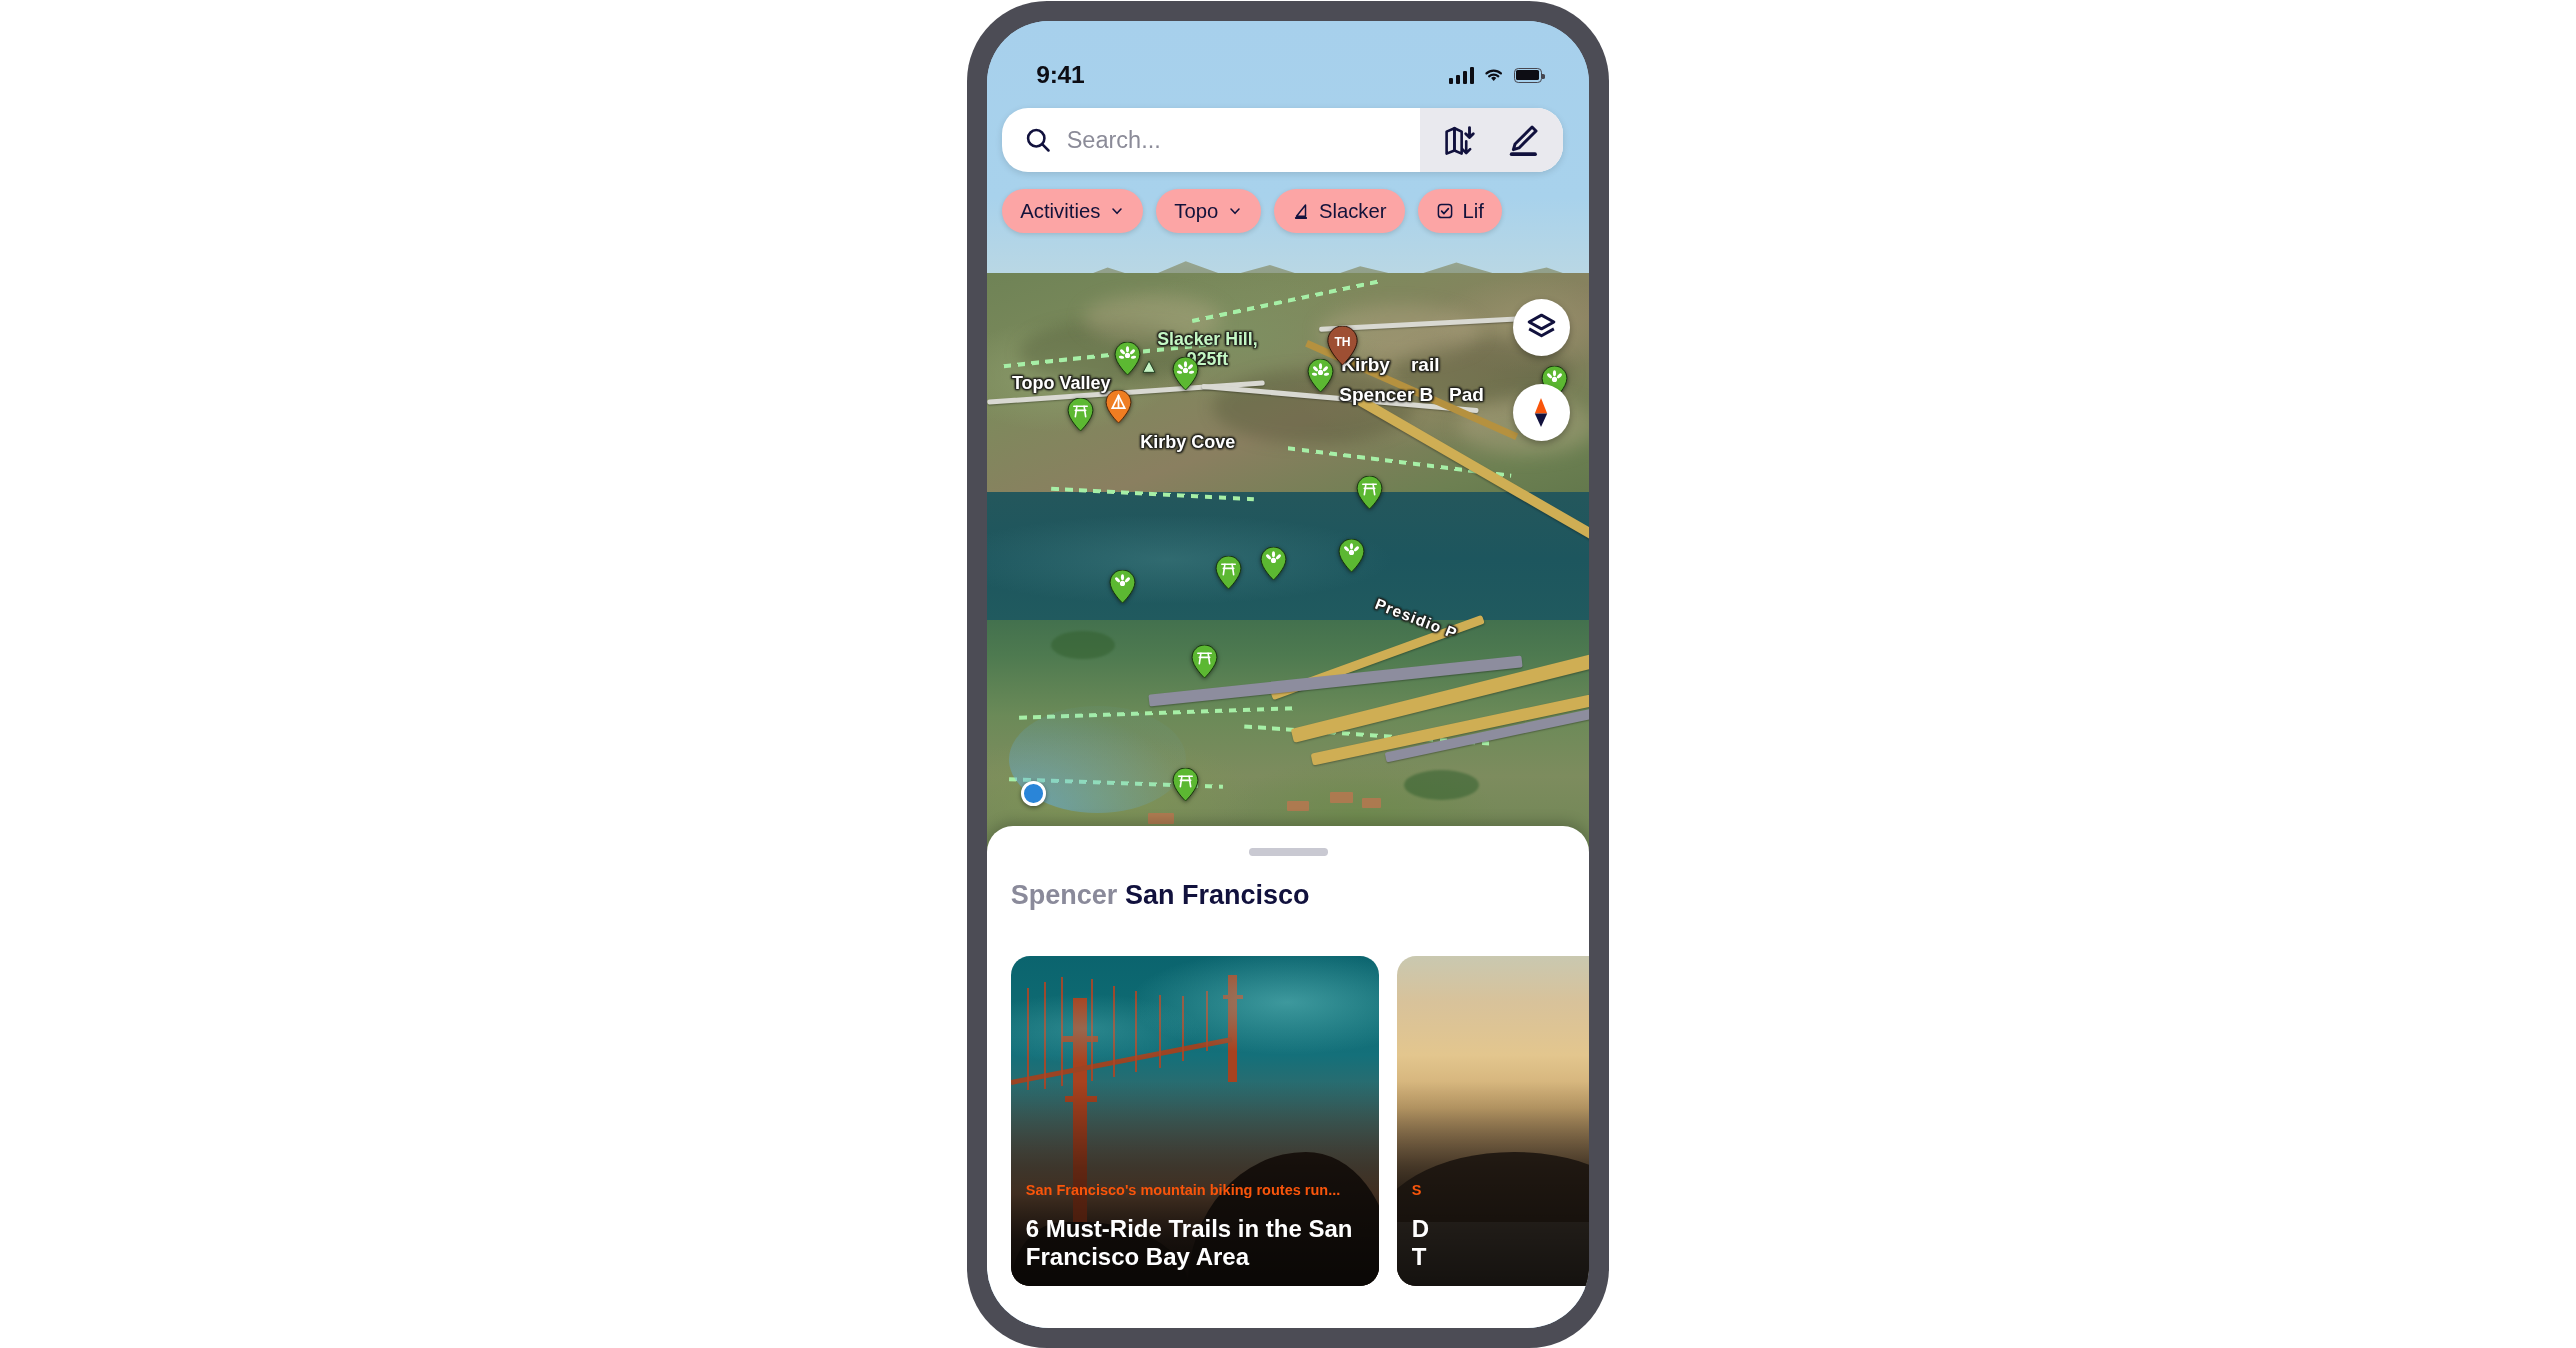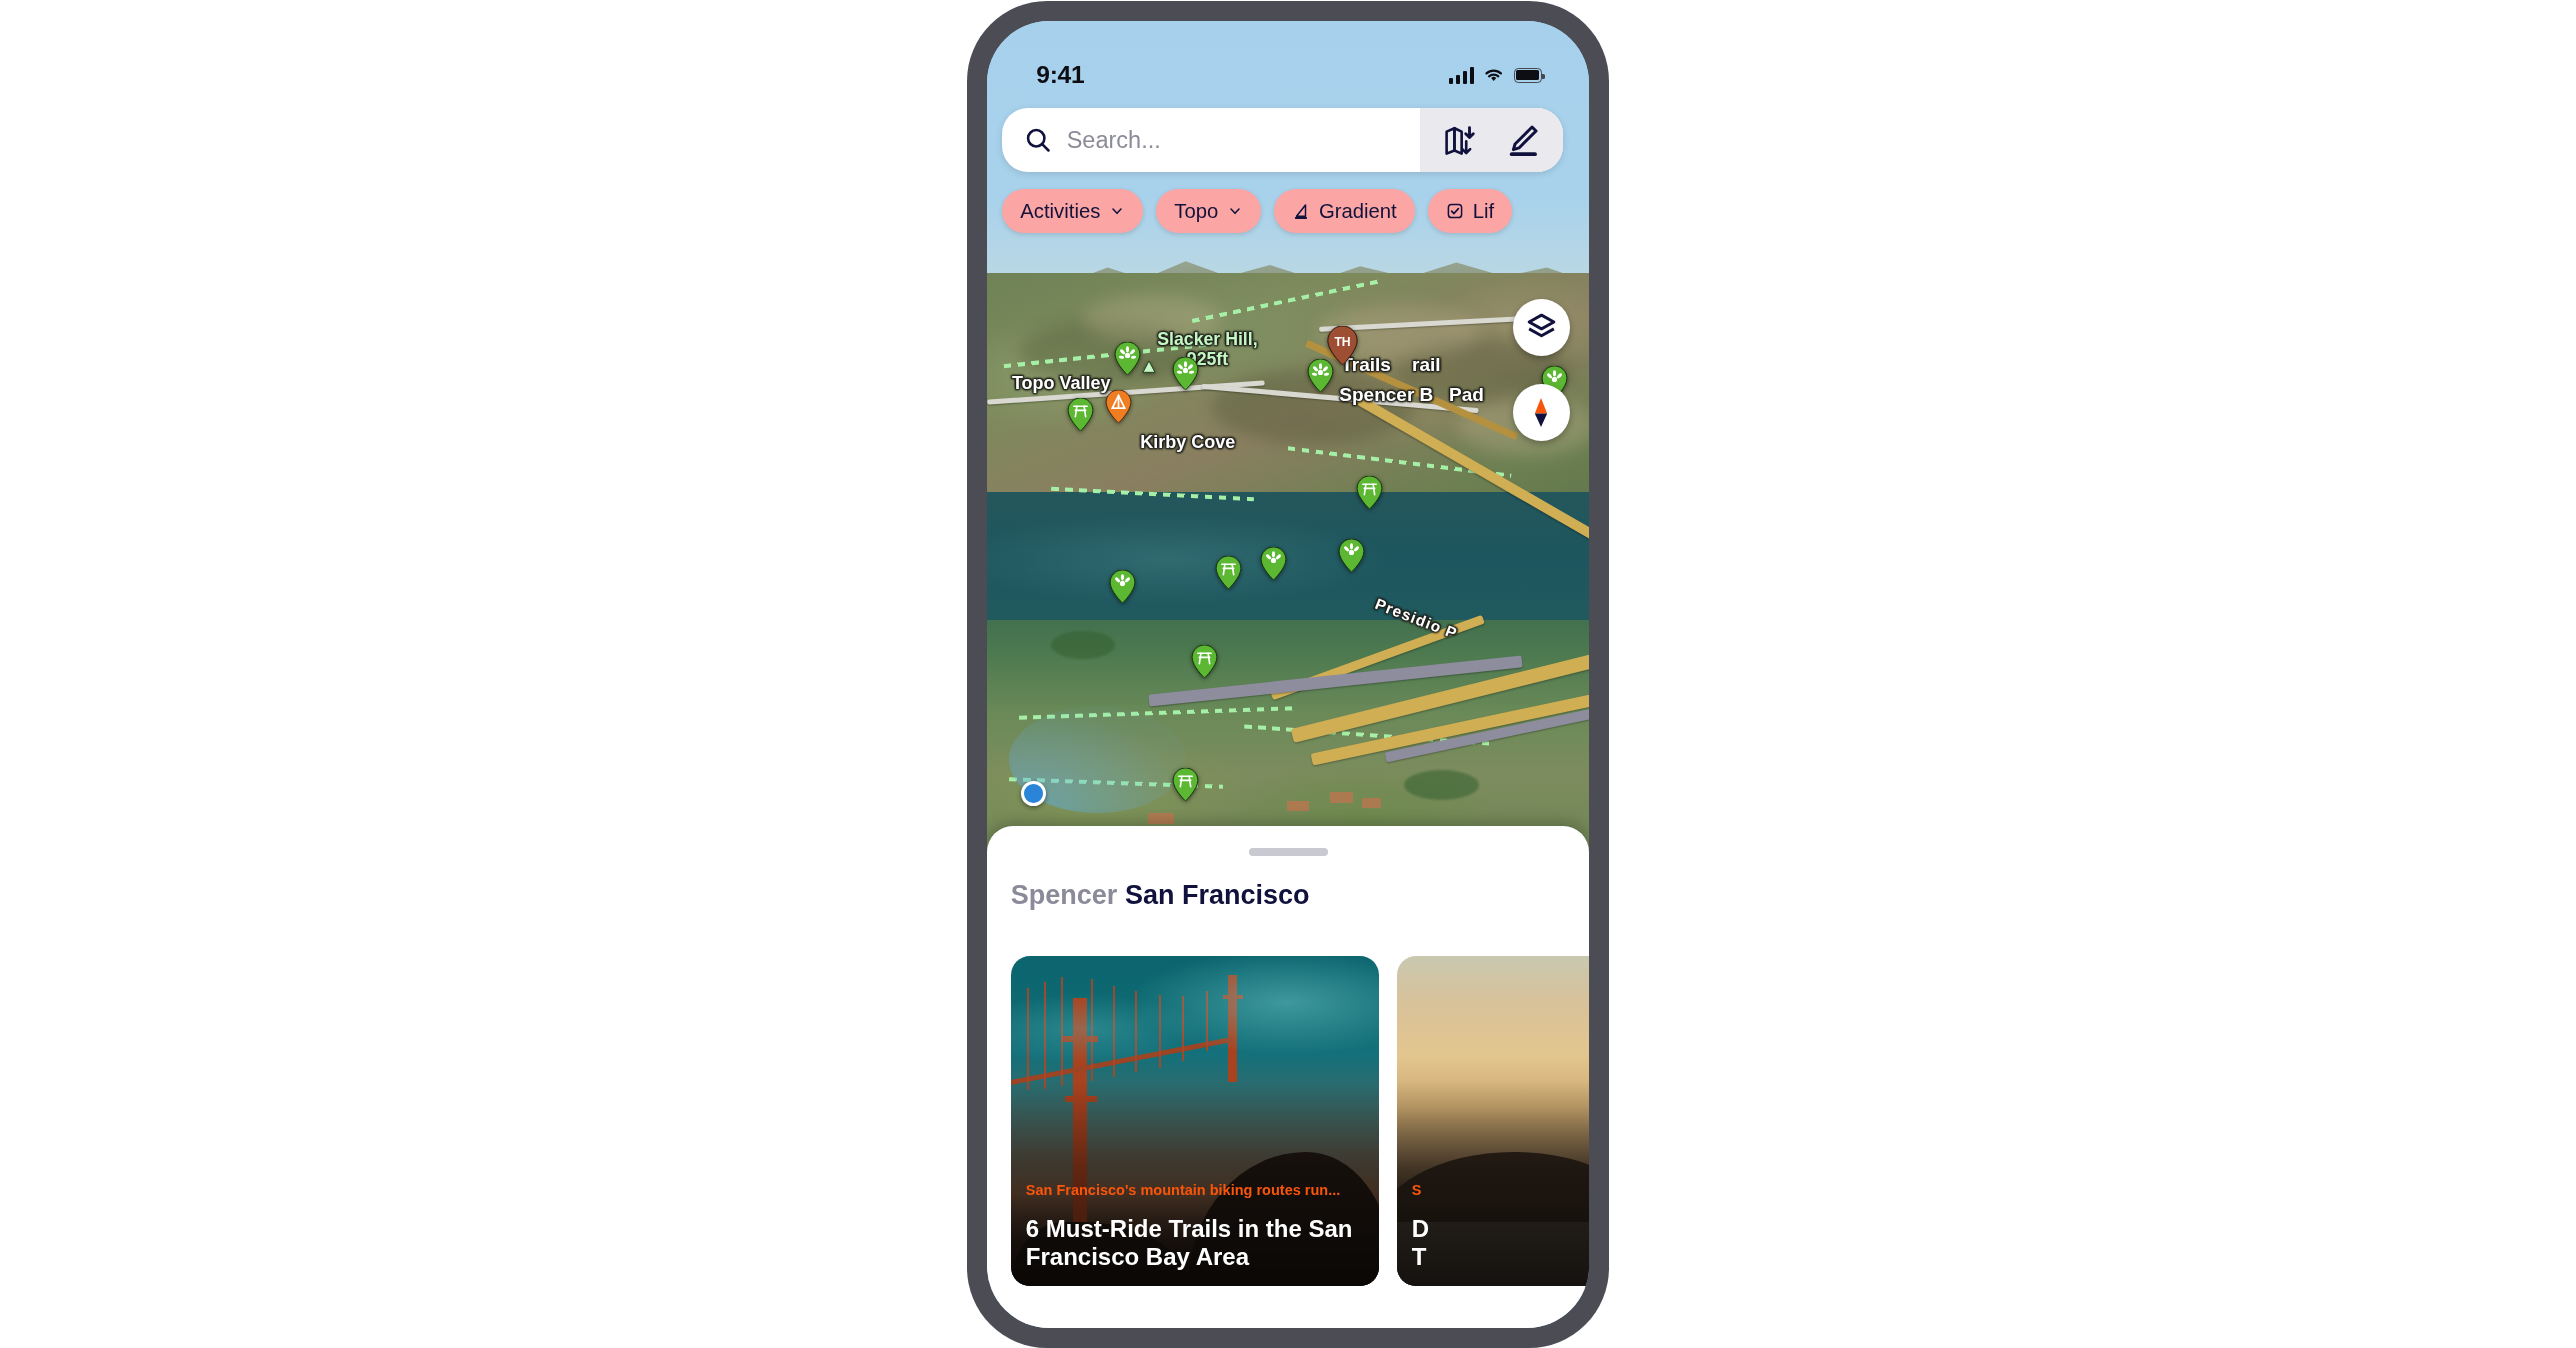--- a/index.html
+++ b/index.html
@@ -294,21 +294,21 @@
     <div class="treeclump" style="left:417px;top:749px;width:75px;height:30px;"></div>
 
     <div class="bridge-deck" style="left:321px;top:319px;width:230px;height:7px;transform:rotate(24deg);transform-origin:left top;background:#b5913f;"></div>
 
     <div id="userdot-halo" style="left:21.4px;top:685px;"></div>
     <div id="userdot" style="left:34px;top:760px;"></div>
 
     <div class="maplabel" style="left:24.6px;top:352px;font-size:18px;">Topo Valley</div>
     <div class="maplabel green" style="left:170px;top:309px;font-size:17.7px;text-align:center;">Slacker Hill,
 925ft</div>
-    <div class="maplabel" style="left:354px;top:333px;font-size:19px;">Trails    rail</div>
+    <div class="maplabel" style="left:354px;top:333px;font-size:19px;">Kirby    rail</div>
     <div class="maplabel" style="left:352px;top:363px;font-size:19px;">Spencer B   Pad</div>
     <div class="maplabel" style="left:151px;top:360px;font-size:15.5px;color:#c9f7c9;"></div>
     <div class="maplabel" style="left:153px;top:411px;font-size:18px;">Kirby Cove</div>
     <div class="maplabel" style="left:386px;top:589px;font-size:15.5px;transform:rotate(21deg);letter-spacing:1.1px;">Presidio P</div>
 
     <svg class="pin" style="left:153px;top:338px;width:18px;height:16px;" viewBox="0 0 24 24">
       <path d="M12 3 L21 20 L3 20 Z" fill="#c6f5c6" stroke="#1d3c1d" stroke-width="1.4"></path>
     </svg>
 
     <svg class="pin big" style="left:336px;top:305px;" viewBox="0 0 24 32">
@@ -521,21 +521,21 @@
       <span>Topo</span>
       <svg width="16" height="16" viewBox="0 0 24 24" fill="none" stroke="#11113d" stroke-width="2.3" stroke-linecap="round" stroke-linejoin="round">
             <path d="M6 9 L12 15.5 L18 9"></path>
           </svg>
     </div>
     <div class="chip">
       <svg width="18" height="18" viewBox="0 0 24 24" fill="none" stroke="#11113d" stroke-width="2" stroke-linejoin="round">
         <path d="M18 19 L18 4 L6 19 Z"></path>
             <line x1="5" y1="21.3" x2="19" y2="21.3" stroke-width="2.4" stroke-linecap="round"></line>
       </svg>
-      <span>Gradient</span>
+      <span>Slacker</span>
     </div>
     <div class="chip">
       <svg width="18" height="18" viewBox="0 0 24 24" fill="none" stroke="#11113d" stroke-width="2" stroke-linejoin="round">
         <rect x="3.2" y="3.2" width="17.6" height="17.6" rx="4.2"></rect>
         <path d="M7.5 12.3 L10.6 15.4 L16.5 8.8" stroke-width="2.3" stroke-linecap="round"></path>
       </svg>
       <span>Lif</span>
     </div>
   </div>
 

